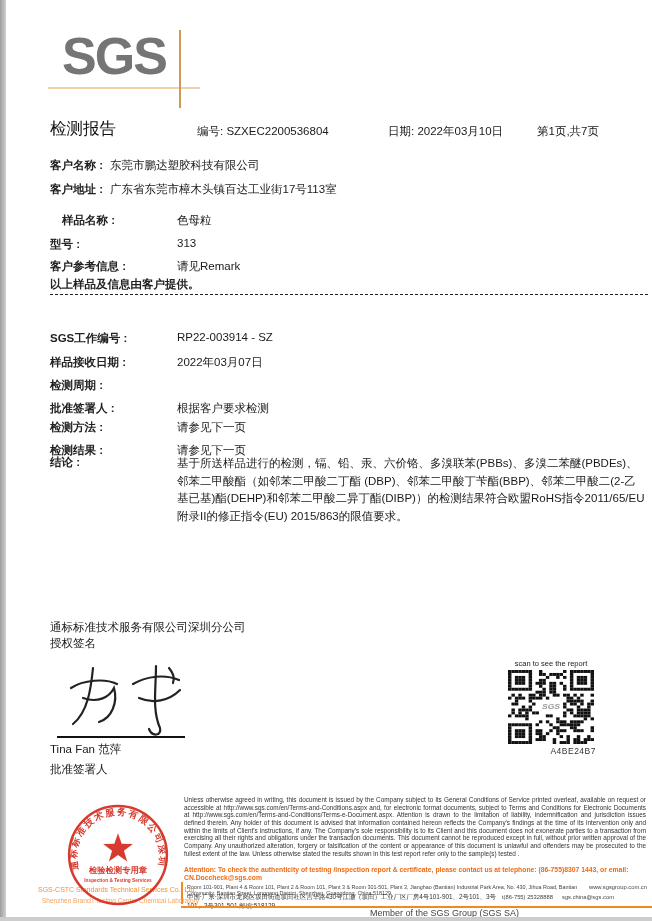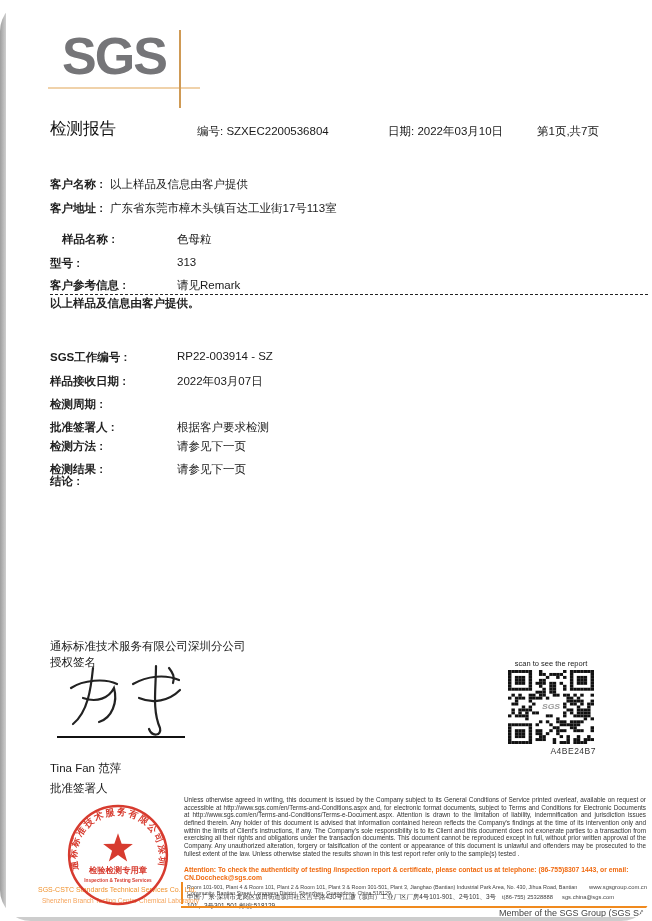--- a/index.html
+++ b/index.html
@@ -1,18 +1,18 @@
 <!DOCTYPE html>
 <html><head>
 <meta charset="utf-8">
 <style>
   html,body{margin:0;padding:0;background:#ffffff;}
   #page{position:relative;width:652px;height:921px;background:#ffffff;overflow:hidden;
-        font-family:"Liberation Sans","DejaVu Sans",sans-serif;color:#1a1a1a;border-radius:31px;}
-  .t{position:absolute;white-space:nowrap;margin-top:19px;}
+        font-family:"Liberation Sans","DejaVu Sans",sans-serif;color:#1a1a1a;}
+  .t{position:absolute;white-space:nowrap;}
   .lbl{font-weight:bold;font-size:11.5px;color:#222;}
   .val{font-size:11.5px;color:#1a1a1a;}
   .edge-left{position:absolute;left:0;top:0;width:6px;height:921px;
              background:linear-gradient(to right,#9e9e9e,#cfcfcf);}
   .edge-bottom{position:absolute;left:0;top:917px;width:652px;height:4px;background:#cdcdcd;}
   
   .logo-text{position:absolute;left:62px;top:30px;font-size:52px;font-weight:bold;
              color:#757578;letter-spacing:-2px;line-height:1;}
   .logo-hline{position:absolute;left:48px;top:87px;width:152px;height:2px;background:#f0d2aa;}
   .logo-vline{position:absolute;left:179px;top:30px;width:2px;height:78px;background:#cf9a55;}
@@ -37,21 +37,21 @@
              font-weight:bold;color:#f06a10;white-space:normal;line-height:1.2;}
   .addr-en{position:absolute;left:187px;top:884px;width:398px;font-size:5.4px;color:#444;
            overflow:hidden;}
   .website{position:absolute;left:589px;top:884px;font-size:5.8px;color:#444;}
   .addr-cn{position:absolute;left:187px;top:893px;width:310px;font-size:6.4px;color:#333;
            overflow:hidden;}
   .phone{position:absolute;left:502px;top:894px;font-size:5.8px;color:#444;}
   .email{position:absolute;left:562px;top:894px;font-size:5.8px;color:#444;}
   .vrule-orange{position:absolute;left:181px;top:882px;width:2px;height:22px;background:#f08a1e;}
   .hrule-orange{position:absolute;left:181px;top:906px;width:471px;height:2px;background:#f08a1e;}
-  .member{position:absolute;left:370px;top:908px;width:278px;text-align:right;
+  .member{position:absolute;left:370px;top:908px;width:278px;text-align:left;
           font-size:9px;color:#444;}
   .cstc1{position:absolute;left:38px;top:886px;font-size:7px;color:#f0922e;z-index:1;}
   .cstc2{position:absolute;left:42px;top:897px;font-size:6.5px;color:#f5a35a;z-index:1;}
   .stamp-svg{position:absolute;left:66px;top:803px;z-index:2;opacity:.92;}
   .sig-svg{position:absolute;left:58px;top:658px;}
   .qr-svg{position:absolute;left:508px;top:670px;}
 </style>
 </head>
 <body>
 
@@ -68,21 +68,21 @@
     <span>编号:</span>
     <span style="font-weight:normal">SZXEC2200536804</span>
   </div>
   <div class="hmeta" style="left:388px">
     <span>日期:</span>
     <span>2022年03月10日</span>
   </div>
   <div class="hmeta" style="left:537px">第1页,共7页</div>
 
   <div class="t lbl" style="left:50px;top:158px">客户名称 :</div>
-  <div class="t val" style="left:110px;top:158px">以上样品及信息由客户提供</div>
+  <div class="t val" style="left:110px;top:158px">东莞市鹏达塑胶科技有限公司</div>
   <div class="t lbl" style="left:50px;top:182px">客户地址 :</div>
   <div class="t val" style="left:110px;top:182px">广东省东莞市樟木头镇百达工业街17号113室</div>
 
   <div class="t lbl" style="left:62px;top:213px">样品名称 :</div>
   <div class="t val" style="left:177px;top:213px">色母粒</div>
   <div class="t lbl" style="left:50px;top:237px">型号 :</div>
   <div class="t val" style="left:177px;top:237px">313</div>
   <div class="t lbl" style="left:50px;top:259px">客户参考信息 :</div>
   <div class="t val" style="left:177px;top:259px">请见Remark</div>
   <div class="t lbl" style="left:50px;top:277px">以上样品及信息由客户提供。</div>
@@ -94,20 +94,21 @@
   <div class="t lbl" style="left:50px;top:355px">样品接收日期 :</div>
   <div class="t val" style="left:177px;top:355px">2022年03月07日</div>
   <div class="t lbl" style="left:50px;top:378px">检测周期 :</div>
   <div class="t lbl" style="left:50px;top:401px">批准签署人 :</div>
   <div class="t val" style="left:177px;top:401px">根据客户要求检测</div>
   <div class="t lbl" style="left:50px;top:420px">检测方法 :</div>
   <div class="t val" style="left:177px;top:420px">请参见下一页</div>
   <div class="t lbl" style="left:50px;top:443px">检测结果 :</div>
   <div class="t val" style="left:177px;top:443px">请参见下一页</div>
   <div class="t lbl" style="left:50px;top:455px">结论 :</div>
+  <div class="concl">基于所送样品进行的检测，镉、铅、汞、六价铬、多溴联苯(PBBs)、多溴二苯醚(PBDEs)、邻苯二甲酸酯（如邻苯二甲酸二丁酯 (DBP)、邻苯二甲酸丁苄酯(BBP)、邻苯二甲酸二(2-乙基已基)酯(DEHP)和邻苯二甲酸二异丁酯(DIBP)）的检测结果符合欧盟RoHS指令2011/65/EU附录II的修正指令(EU) 2015/863的限值要求。</div>
 
   <div class="t val" style="left:50px;top:620px">通标标准技术服务有限公司深圳分公司</div>
   <div class="t val" style="left:50px;top:636px">授权签名</div>
 
   <svg class="sig-svg" width="150" height="80" viewBox="0 0 140 80">
     <g fill="none" stroke="#222" stroke-width="2.2" stroke-linecap="round">
       <path d="M8 30 C 20 22, 42 20, 54 26"></path>
       <path d="M30 10 C 28 30, 25 54, 10 66"></path>
       <path d="M20 40 C 34 45, 46 40, 51 30 C 55 44, 49 60, 36 64"></path>
       <path d="M70 26 C 84 18, 102 16, 116 22"></path>

